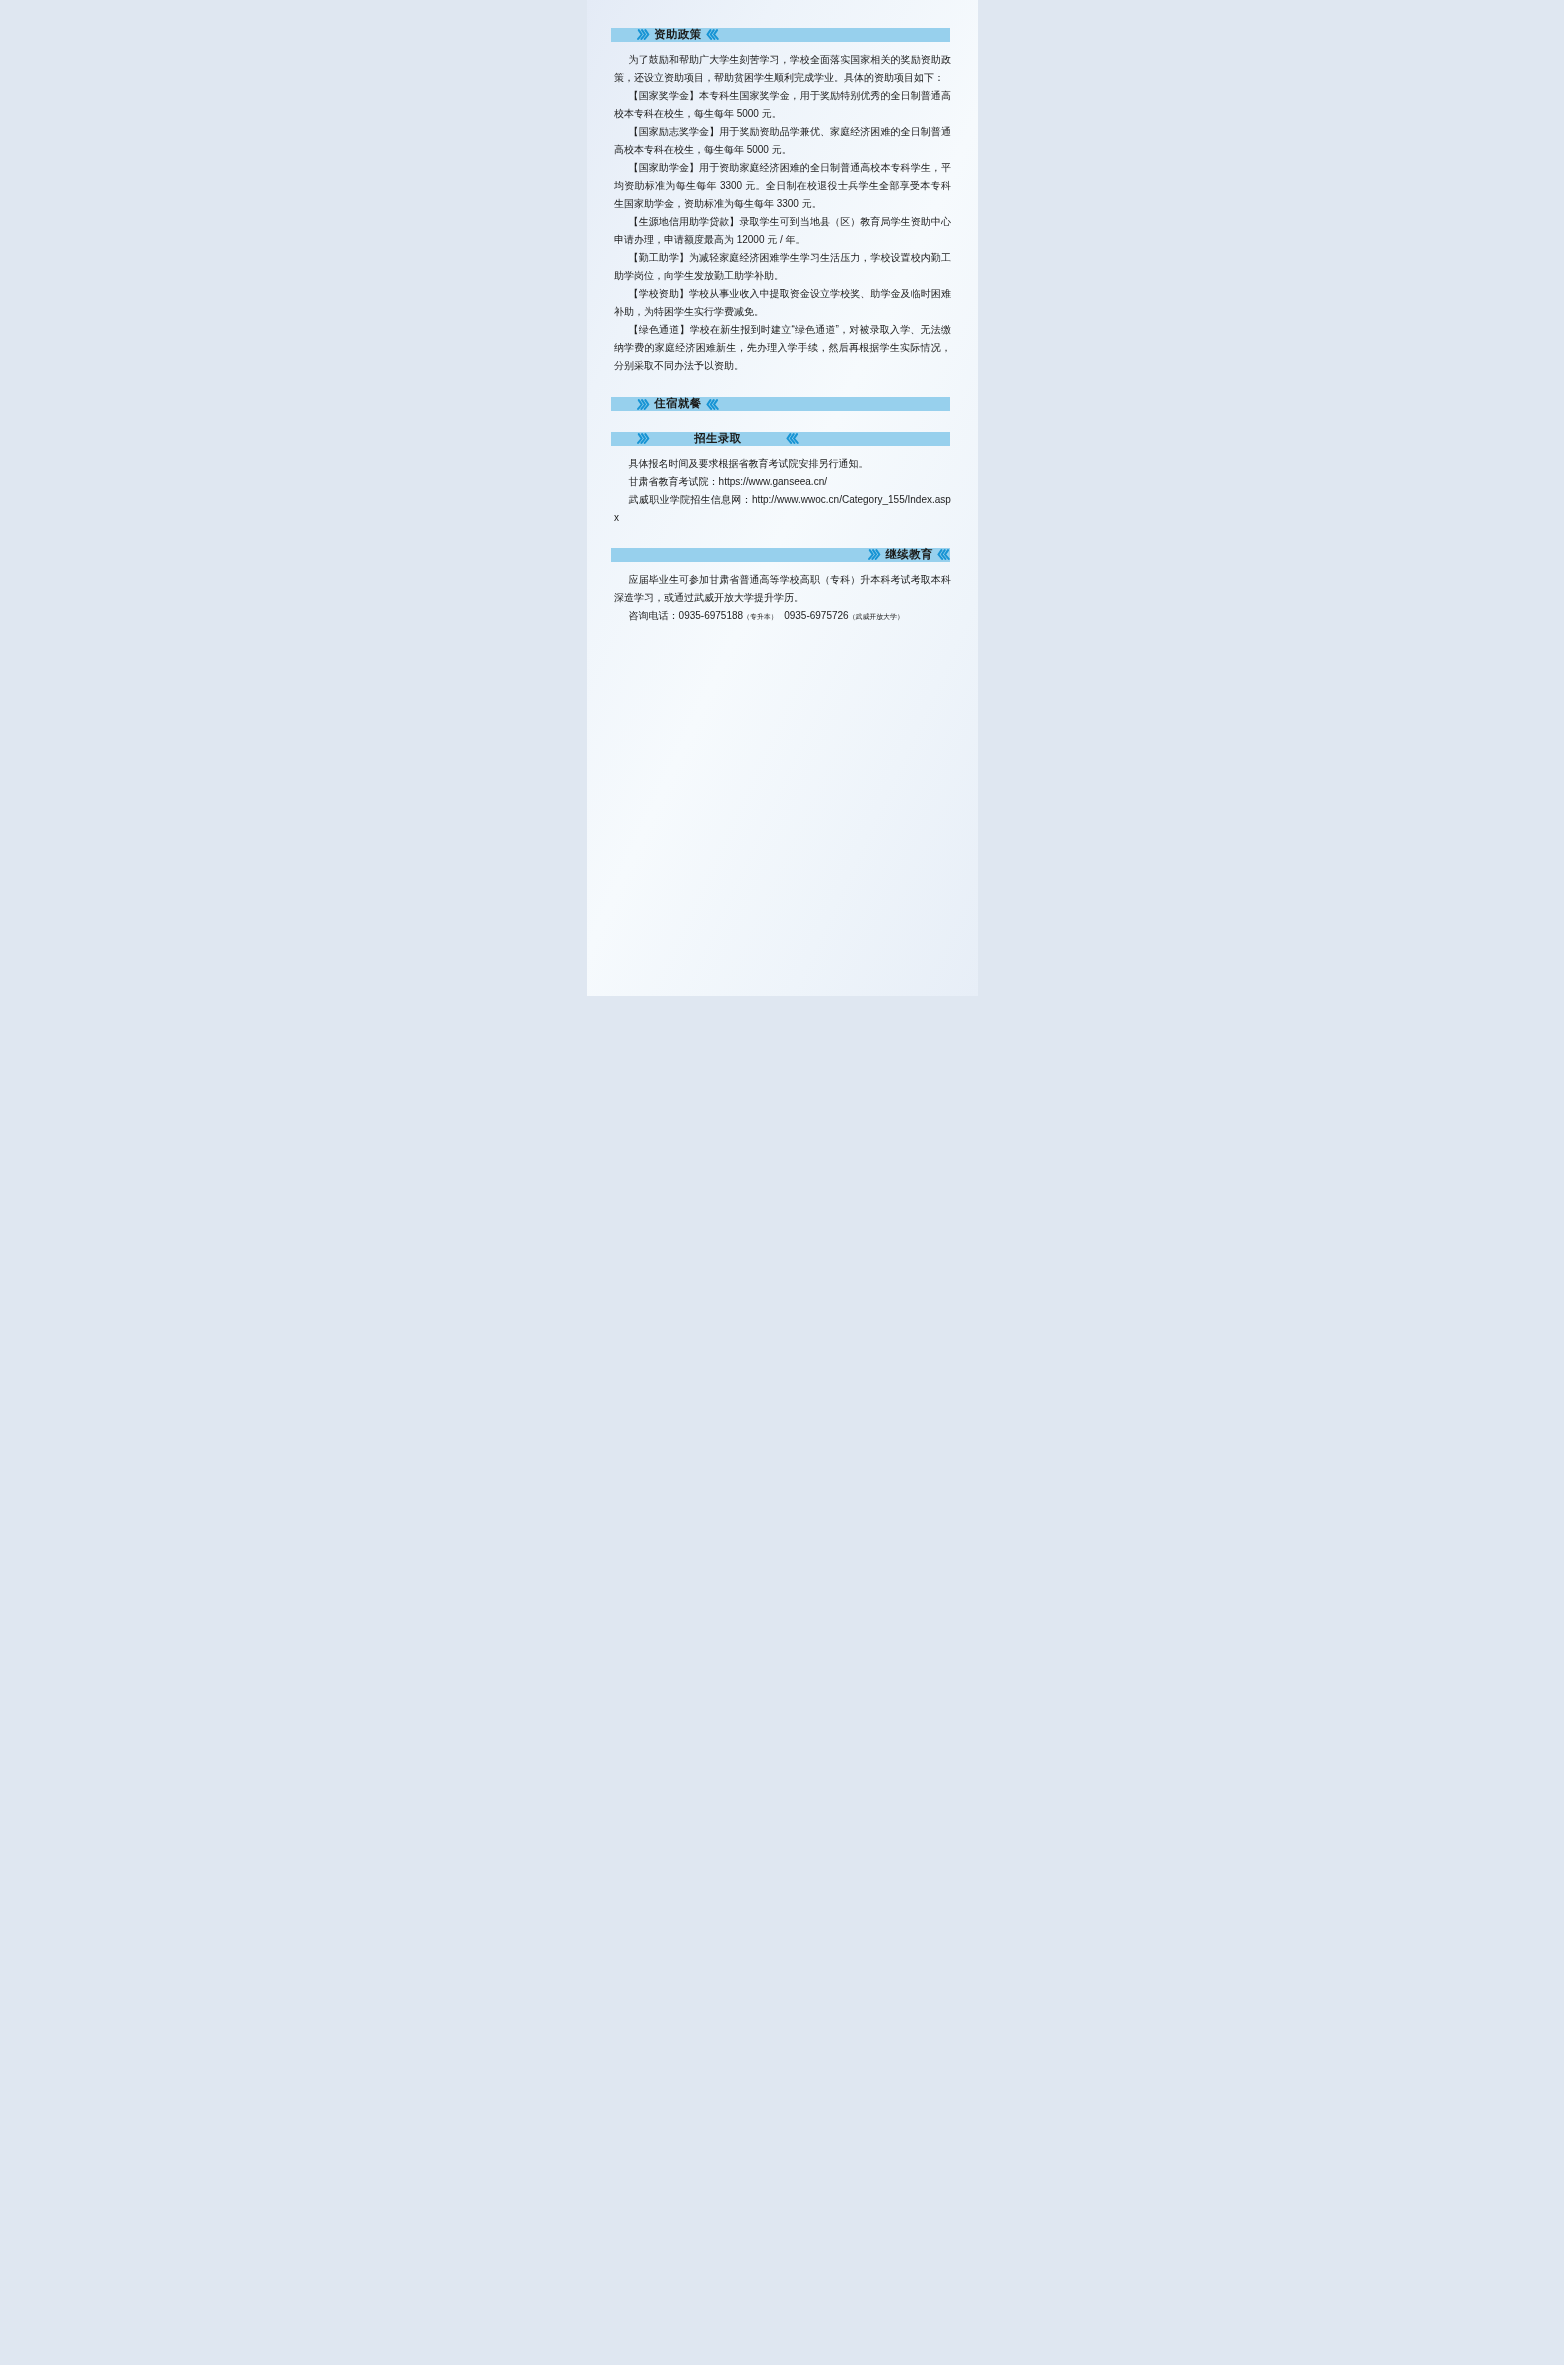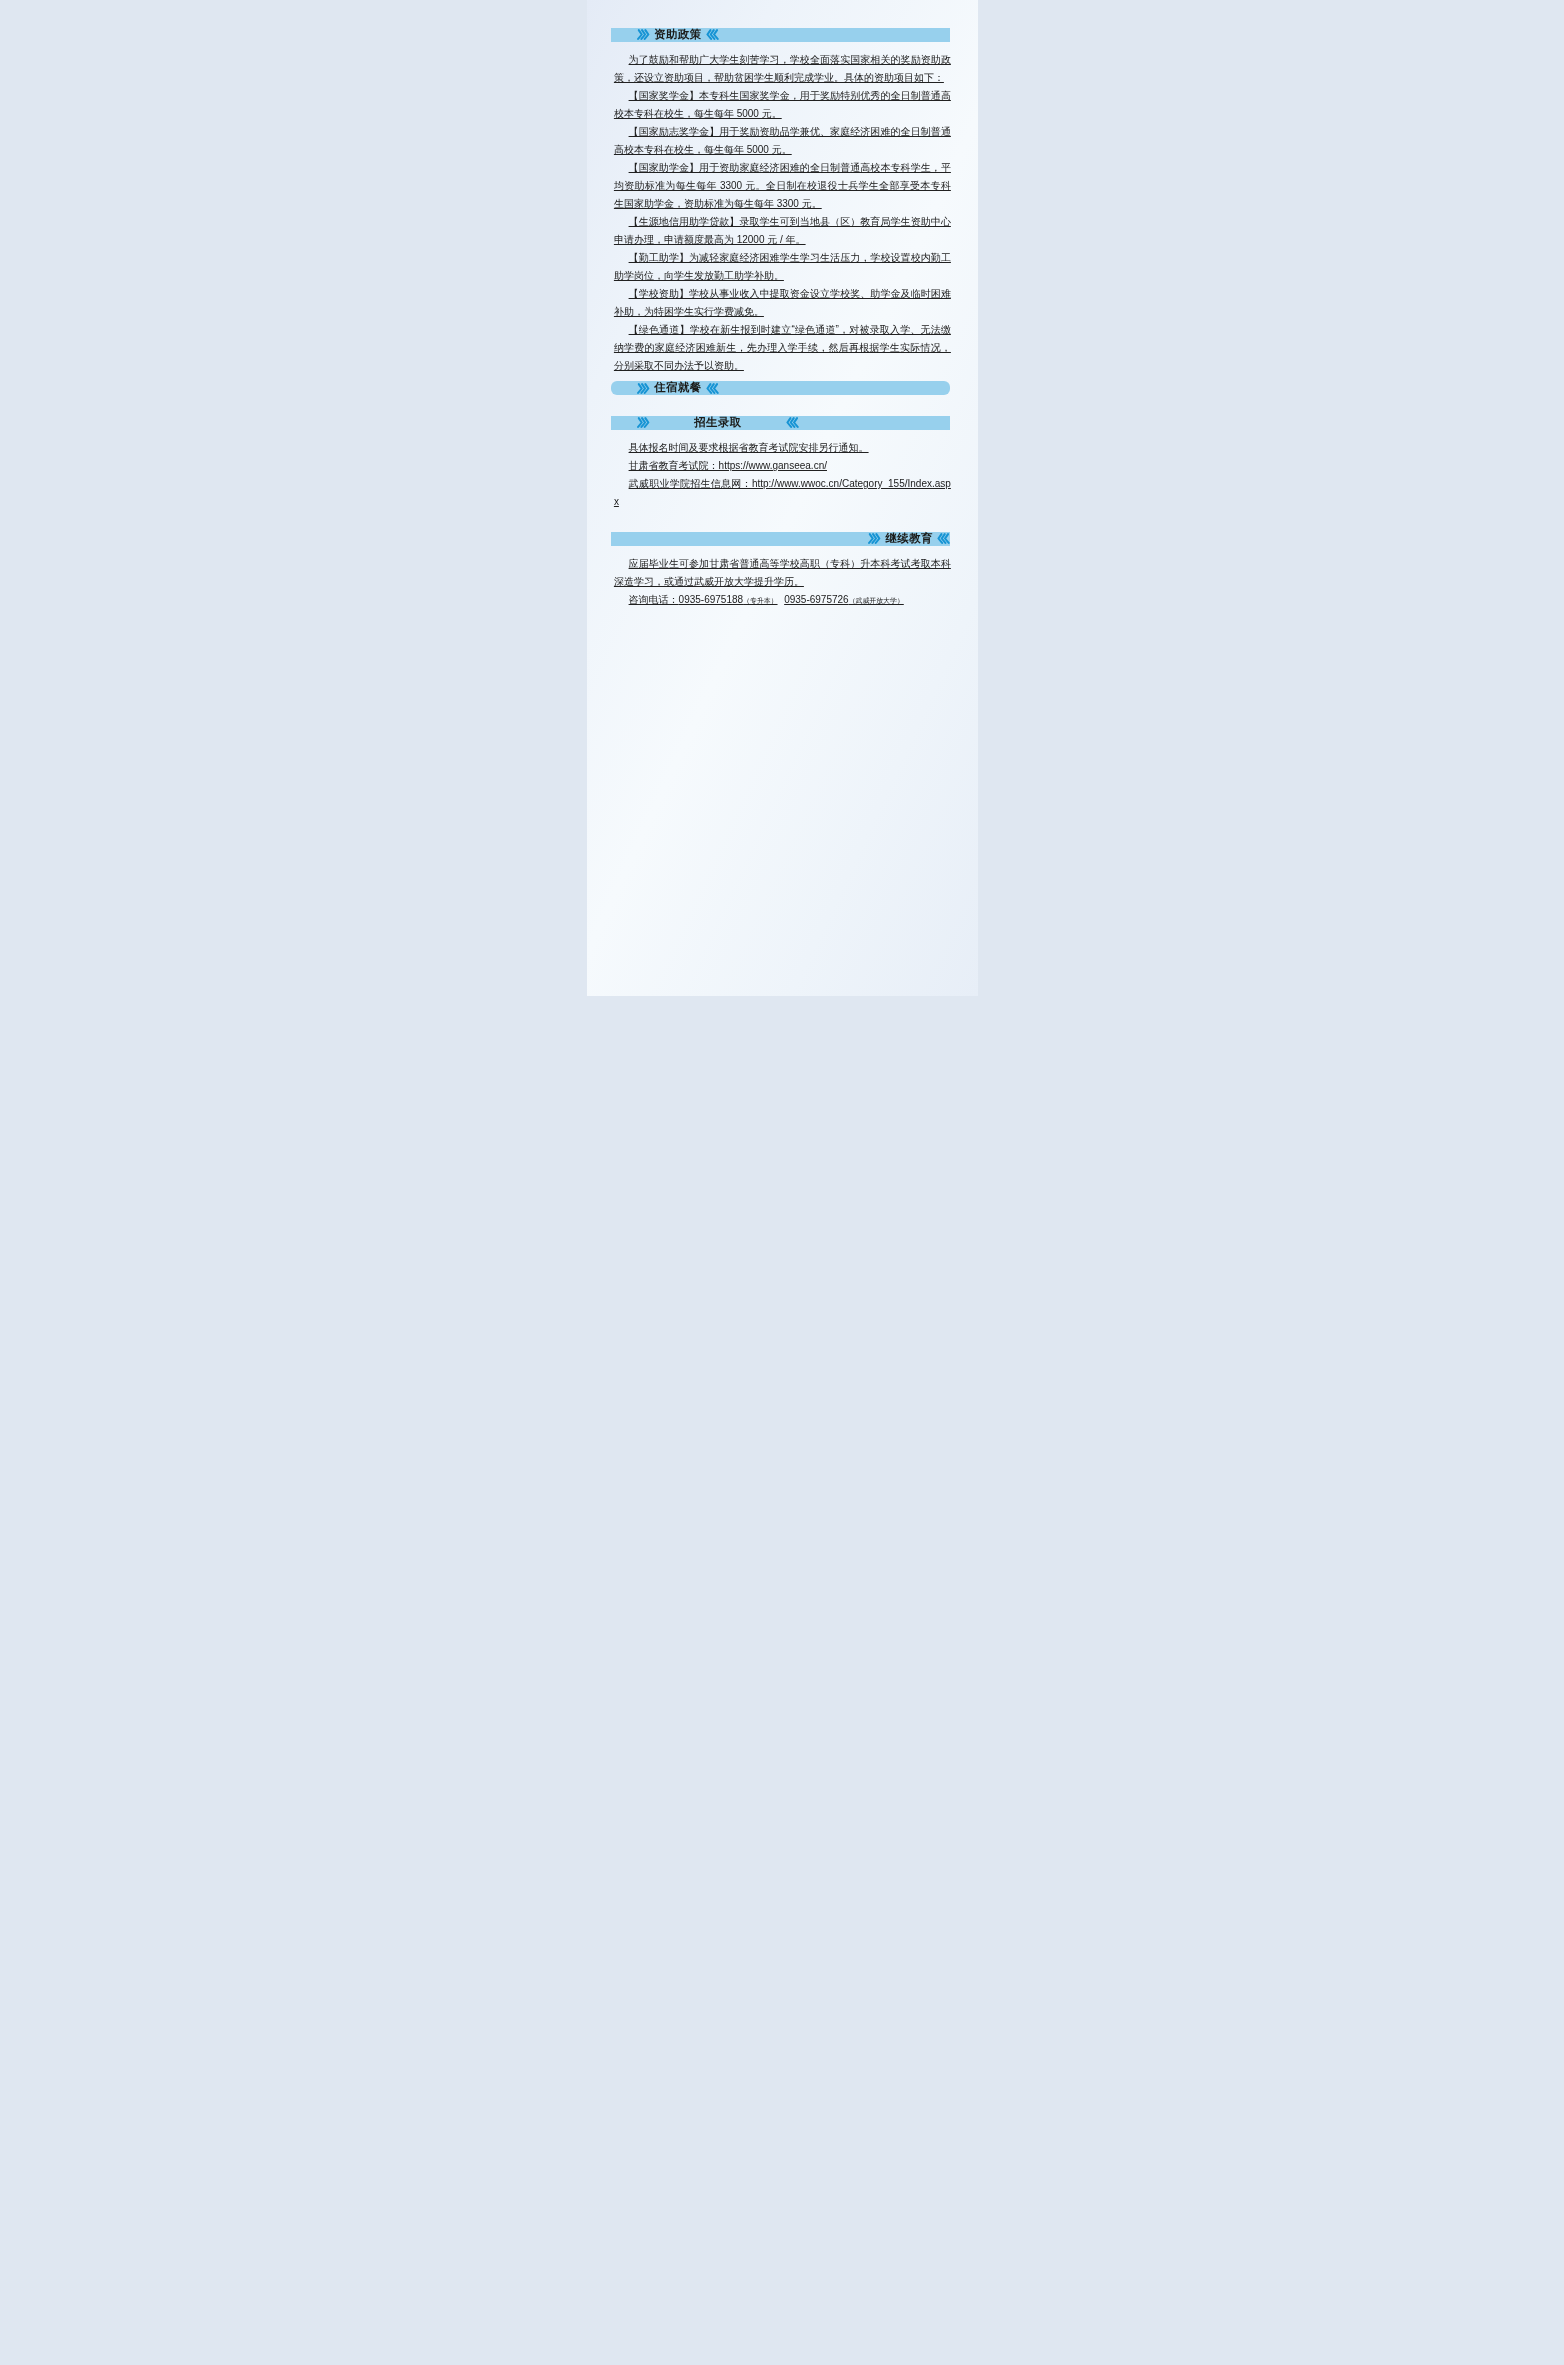--- a/index.html
+++ b/index.html
@@ -55,29 +55,28 @@
     margin-left:27.4px;
     color:#212121;
   }
   .text-block p{
     margin:0;
     font-size:10px;
     line-height:18px;
     text-align:justify;
     text-indent:14.7px;
     word-break:break-all;
-    text-decoration:underline;
   }
   .small-note{
     font-size:6.9px;
   }
   .phone-gap{display:inline-block;width:6.6px;}
   
   .mt-after-bar{margin-top:9.5px;}
-  .bar-2{margin-top:6px;border-radius:6px;}
+  .bar-2{margin-top:22px;}
   .bar-3{margin-top:21px;gap:40px;}
   .bar-4{margin-top:21px;justify-content:flex-end;}
   .page{padding-top:28px;box-sizing:border-box;}
 </style>
 </head>
 <body>
 
 <div class="page">
 
   <div class="section-bar">

